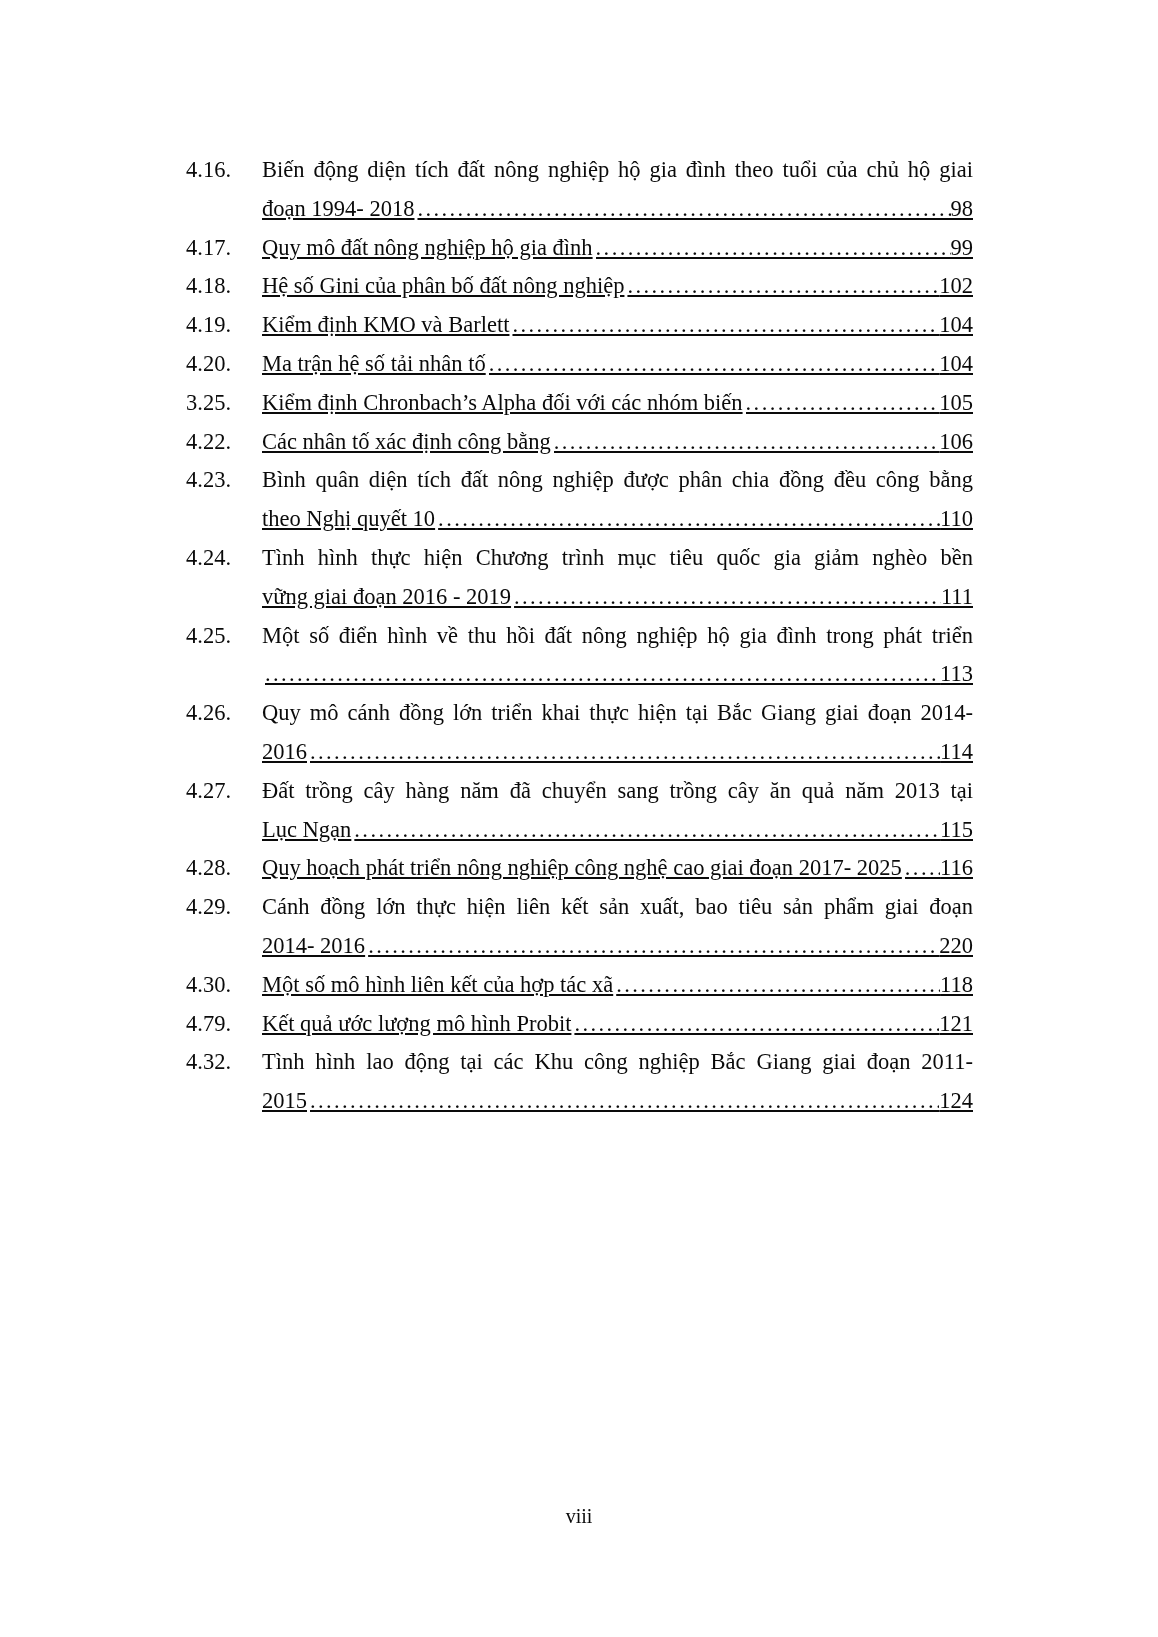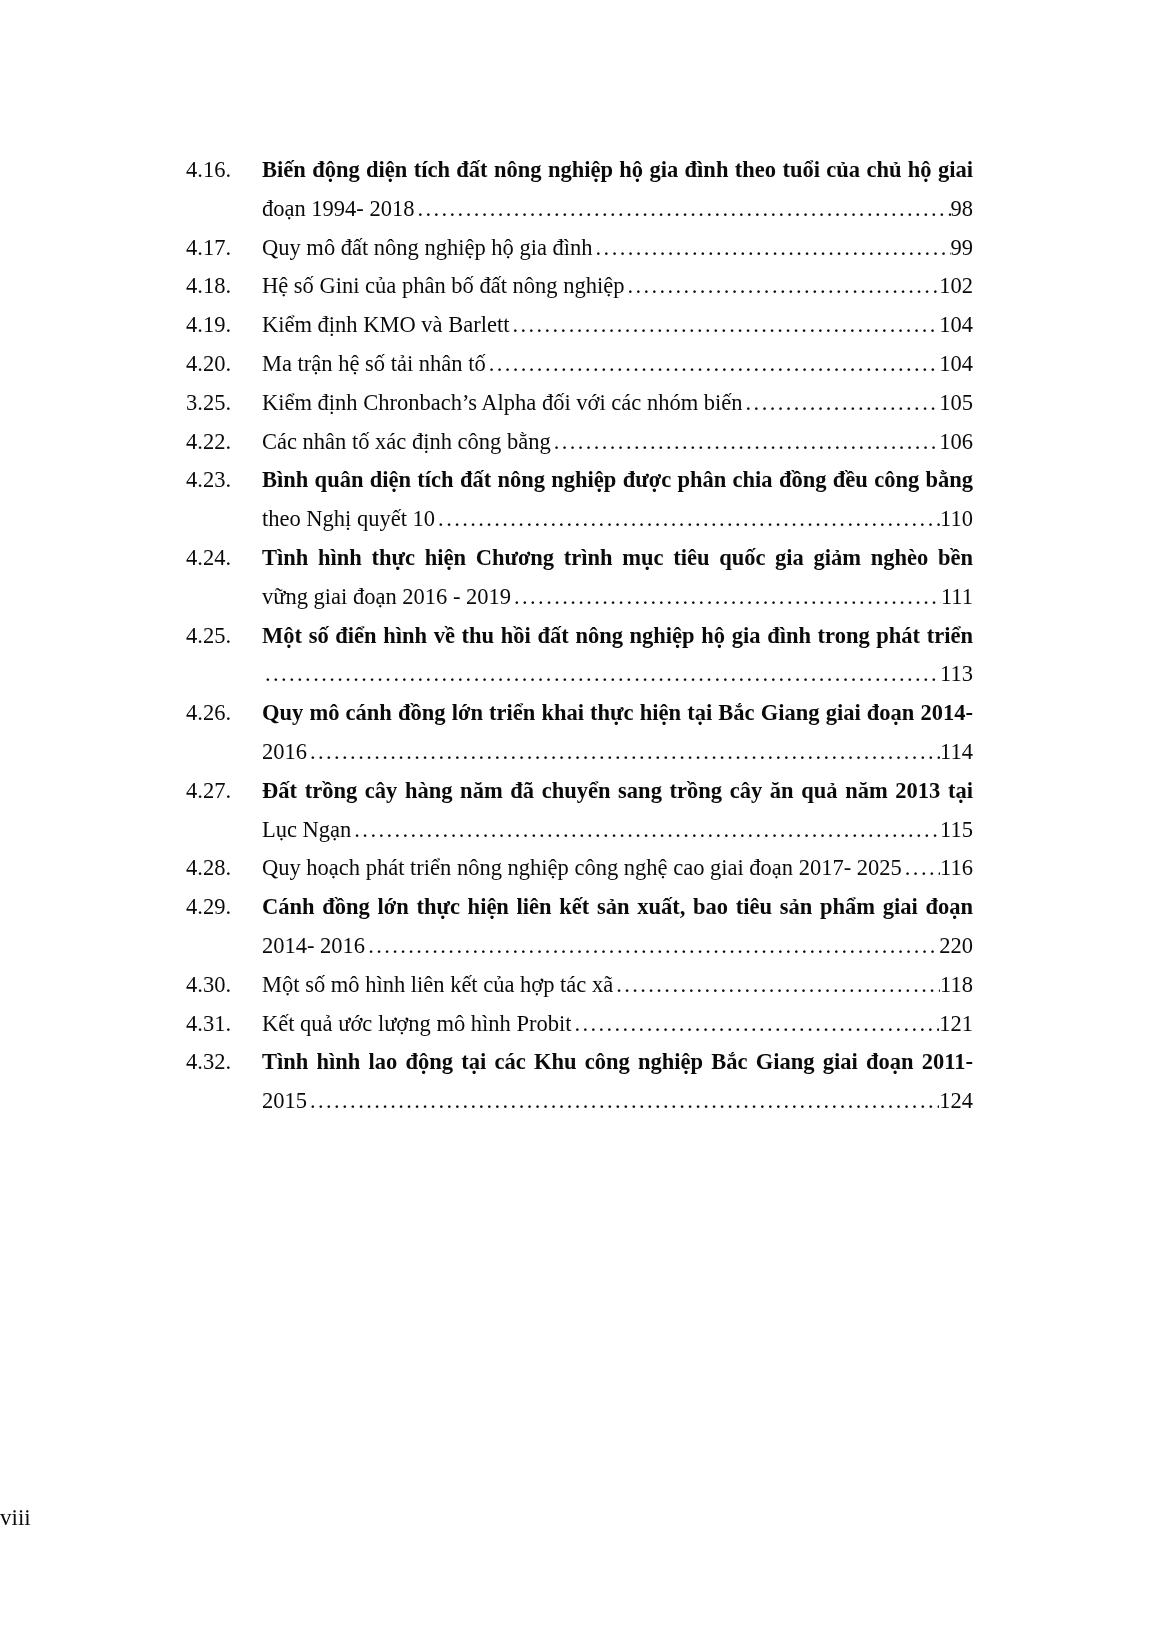--- a/index.html
+++ b/index.html
@@ -22,38 +22,37 @@
     line-height: 38.8px;
   }
   .entry { display: flex; align-items: flex-start; }
   .num { width: 76px; flex: none; }
   .body { flex: 1; min-width: 0; }
   .line-full {
     text-align: justify;
     text-align-last: justify;
     overflow: hidden;
     max-height: 38.8px;
-    font-weight: bold;
-  }
-  .line-last { display: flex; align-items: flex-end; }
+  }
+  .line-last { display: flex; align-items: flex-end; text-decoration: underline; }
   .line-last .text { white-space: nowrap; flex: none; }
   .dots { flex: 1; overflow: hidden; margin-left: 3px; }
   .dots::after {
     content: "........................................................................................................................................................................................................";
     letter-spacing: 2.4px;
     white-space: nowrap;
   }
   .pageno { white-space: nowrap; flex: none; }
   .footer {
     position: absolute;
     left: 0;
     right: 0;
     top: 1505px;
-    text-align: left;
-    font-size: 23px;
+    text-align: center;
+    font-size: 20px;
   }
 </style>
 </head>
 <body>
 
 <div class="page">
   <div class="toc" id="toc">
   <div class="entry">
     <span class="num">4.16.</span>
     <div class="body">
@@ -219,21 +218,21 @@
     <div class="body">
           <div class="line-last">
             <span class="text">Một số mô hình liên kết của hợp tác xã</span>
             <span class="dots"></span>
             <span class="pageno">118</span>
           </div>
         </div>
   </div>
 
   <div class="entry">
-    <span class="num">4.31.</span>
+    <span class="num">4.79.</span>
     <div class="body">
           <div class="line-last">
             <span class="text">Kết quả ước lượng mô hình Probit</span>
             <span class="dots"></span>
             <span class="pageno">121</span>
           </div>
         </div>
   </div>
 
   <div class="entry">

